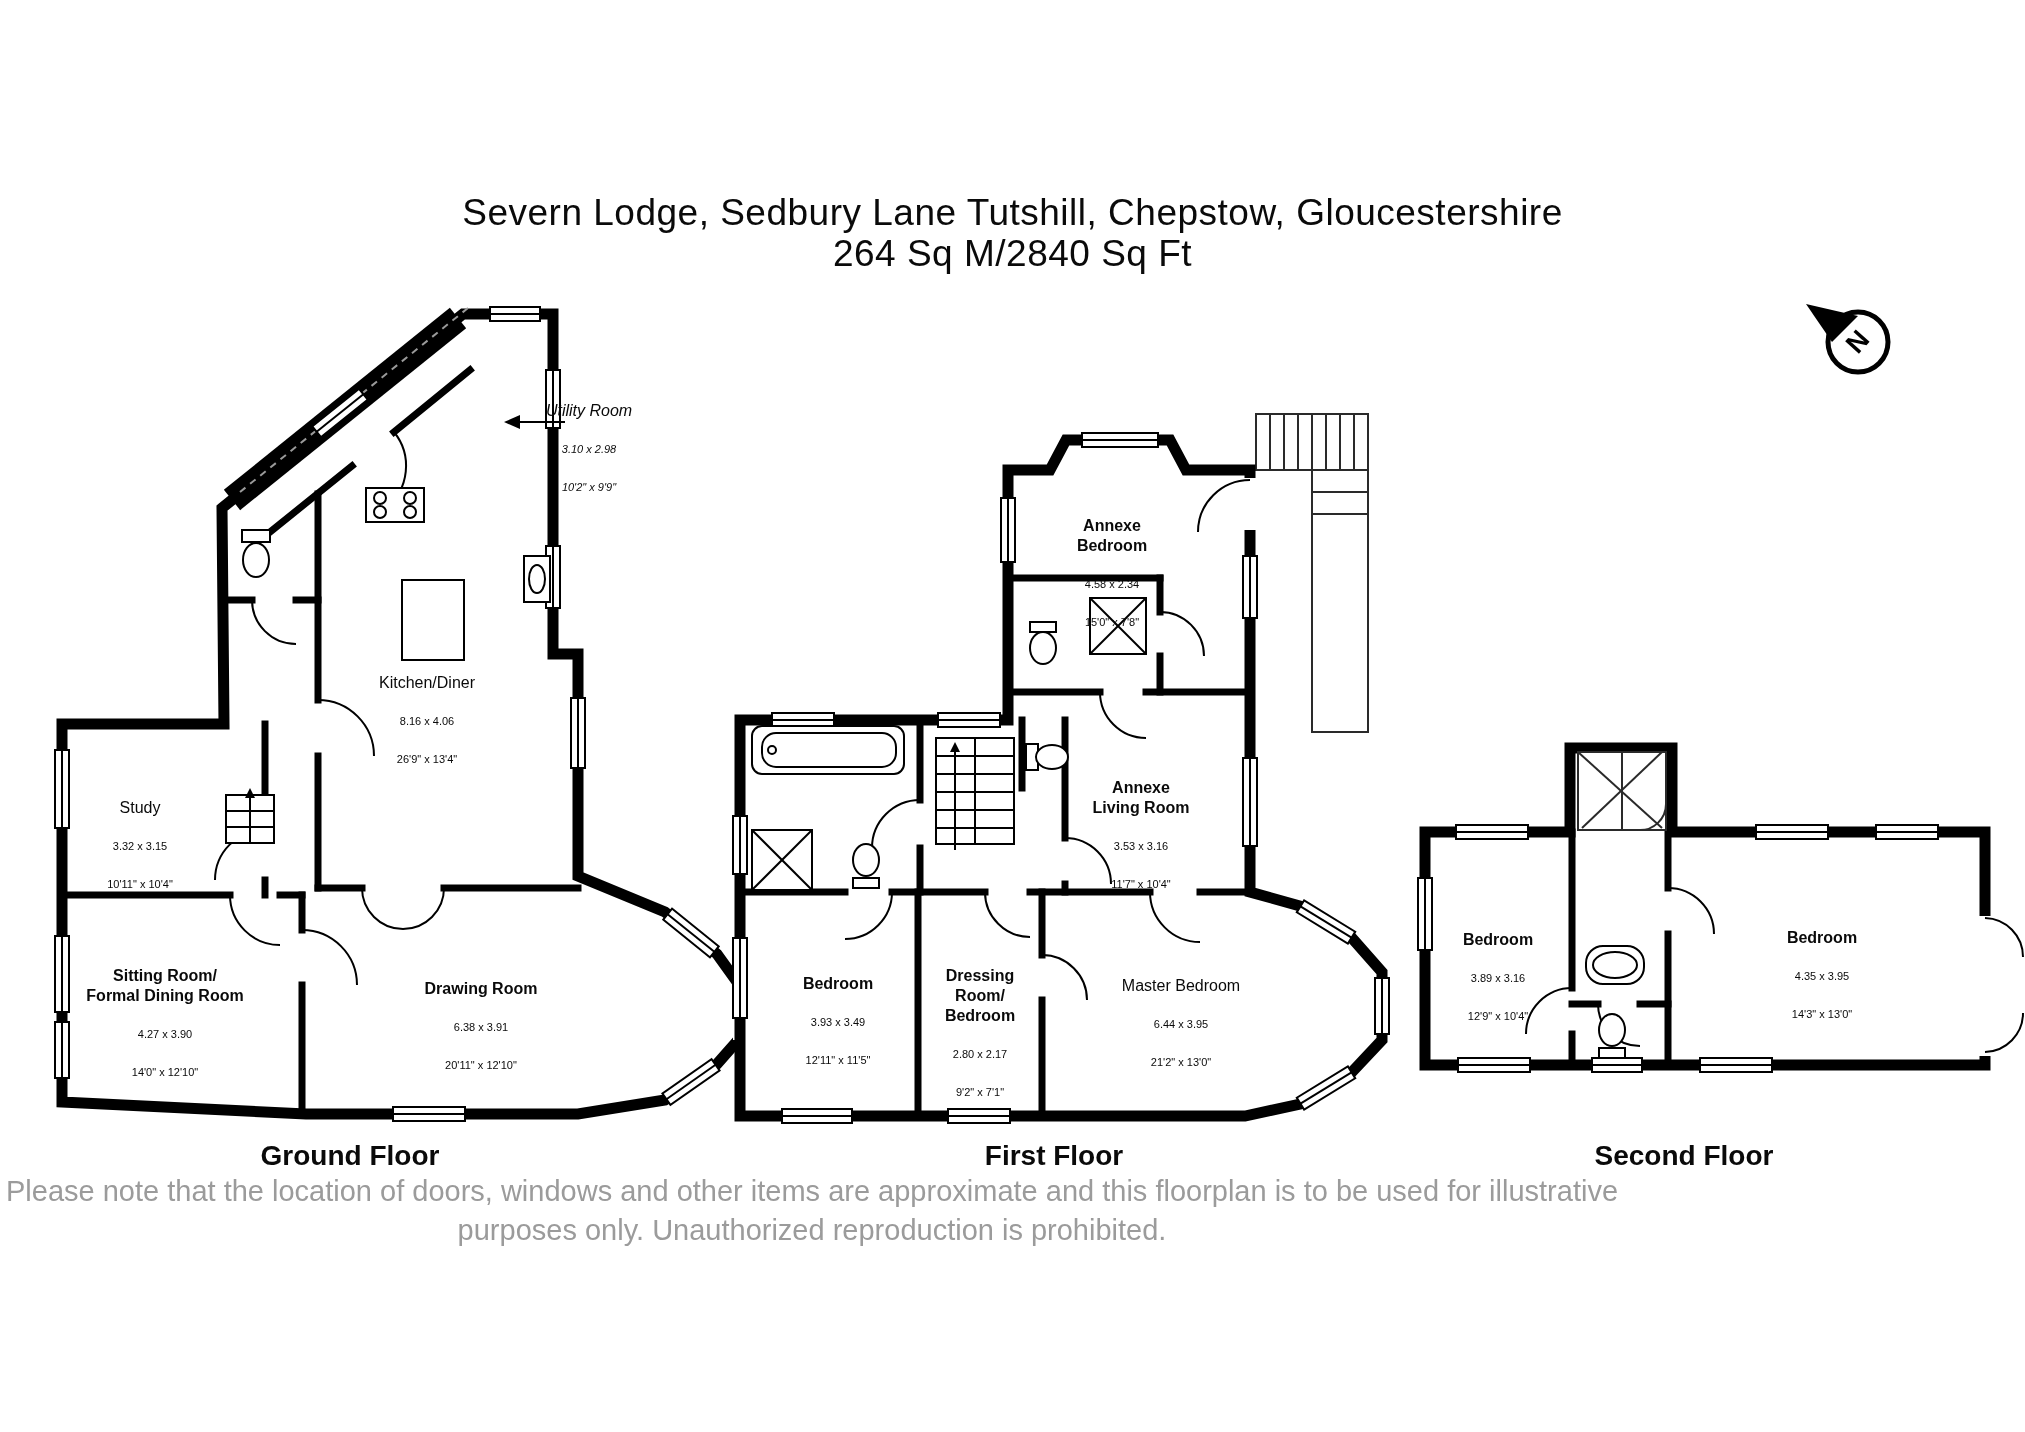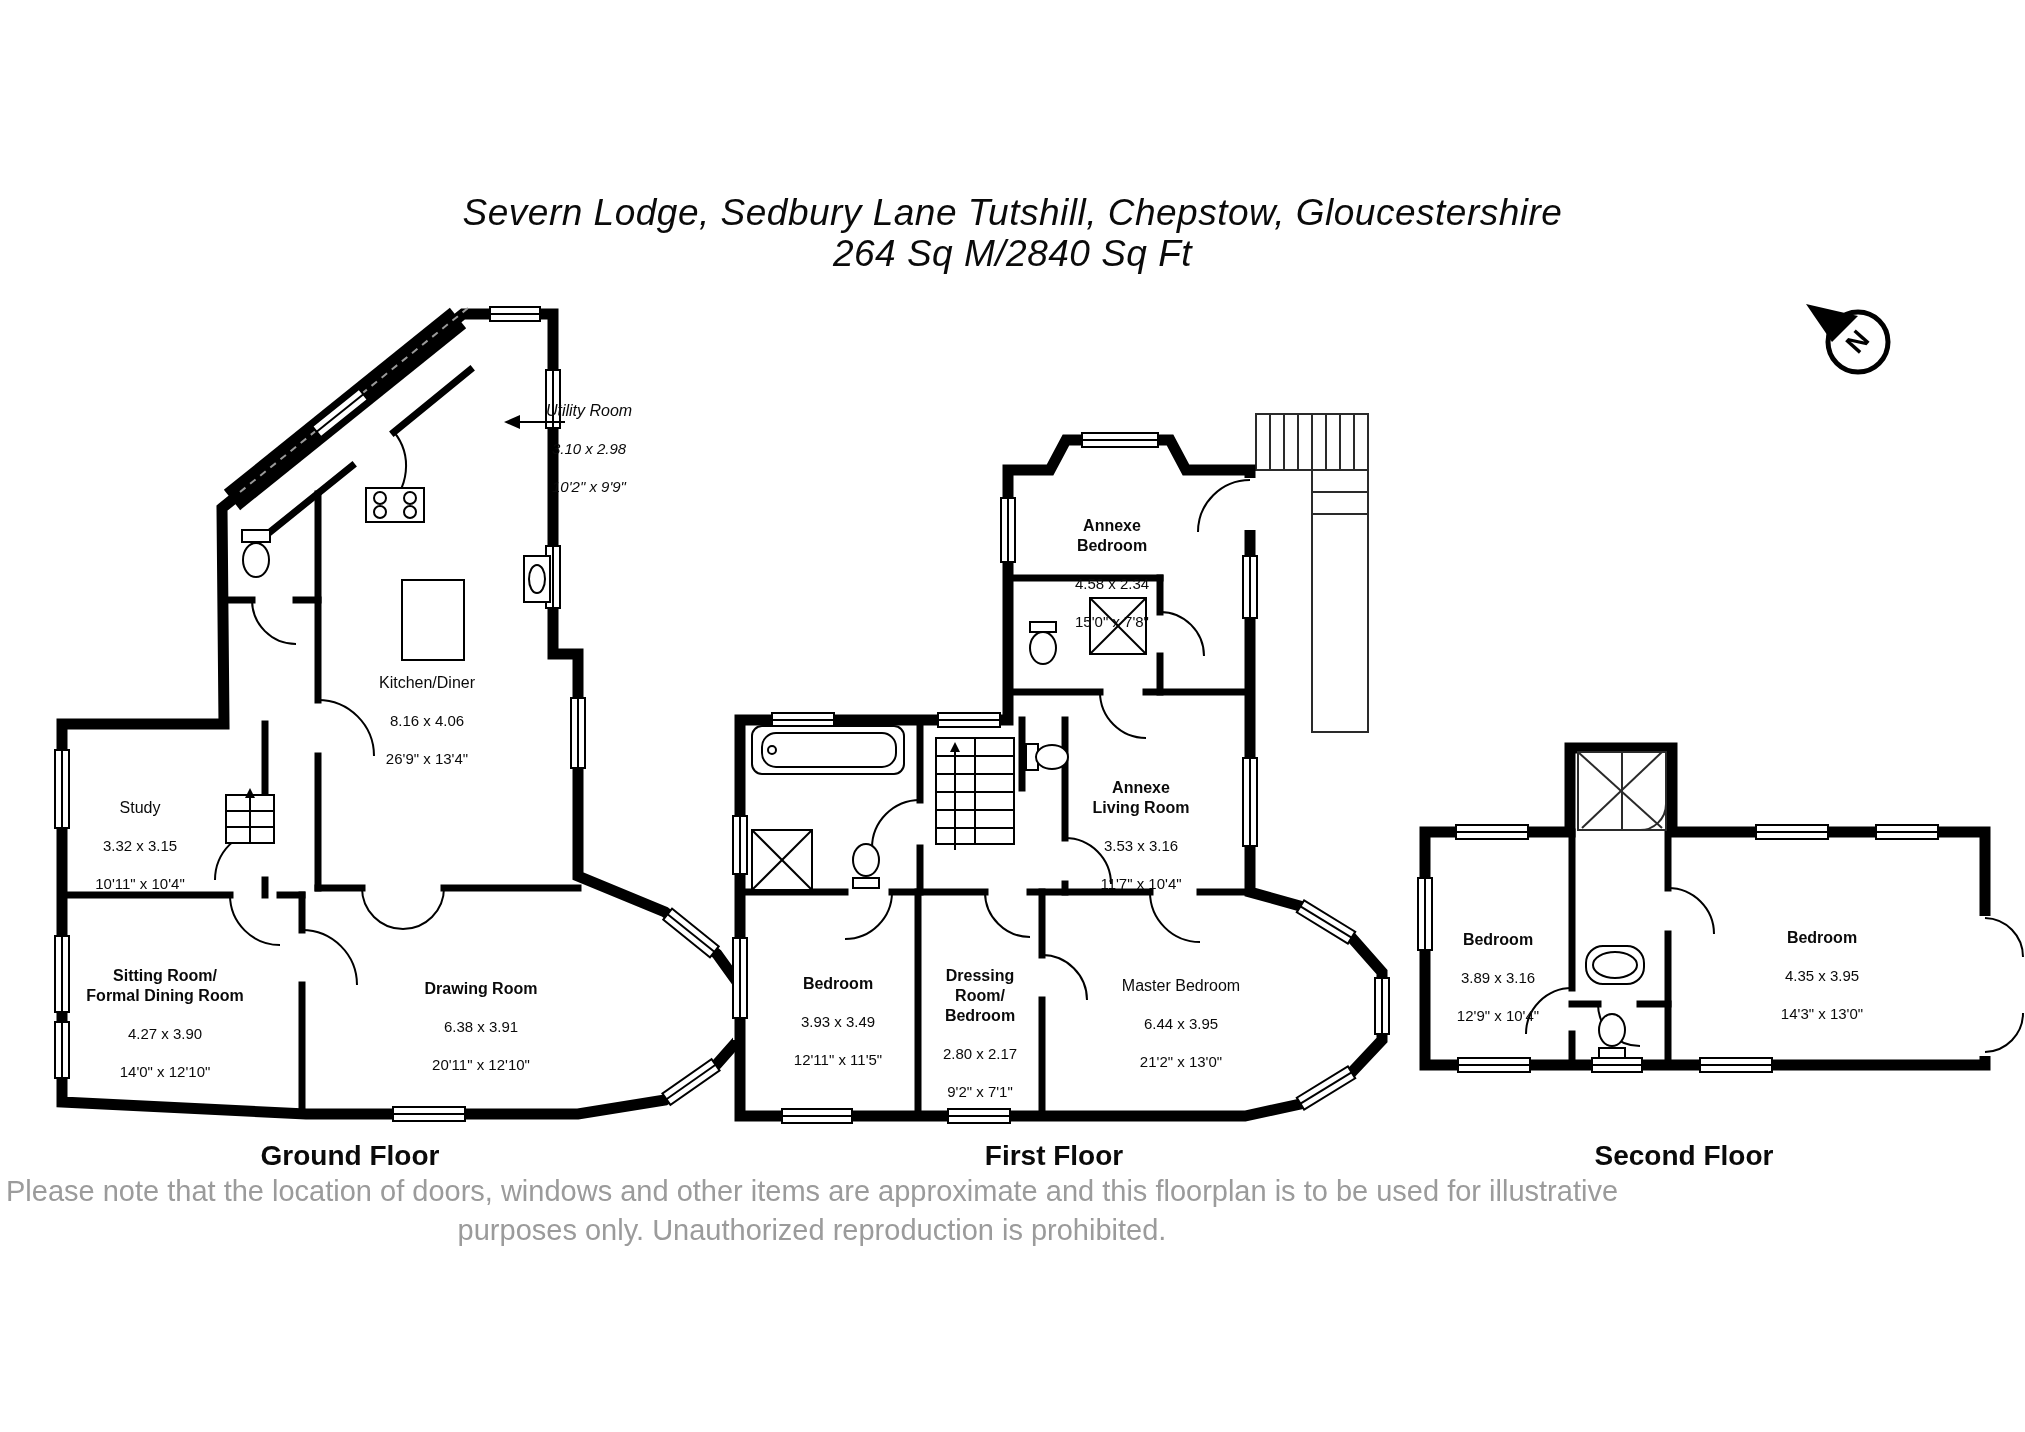--- a/index.html
+++ b/index.html
@@ -11,25 +11,25 @@
   .thick{stroke:#000;stroke-width:26;fill:none;stroke-linecap:butt;}
   .thin{stroke:#2a2a2a;stroke-width:2;fill:none;}
   .win rect{fill:#fff;stroke:#000;stroke-width:2;}
   .win line{stroke:#000;stroke-width:2;}
   .gap{fill:#fff;stroke:none;}
   .arc{stroke:#000;stroke-width:2;fill:none;}
   .fixture rect,.fixture ellipse,.fixture circle{fill:#fff;stroke:#000;stroke-width:2;}
   .fixture line{stroke:#000;stroke-width:2;}
   .dash{stroke:#9a9a9a;stroke-width:2;stroke-dasharray:7 6;fill:none;}
   .title{position:absolute;top:192px;left:0;width:2025px;text-align:center;
-         font-size:37px;line-height:41px;color:#0a0a0a;letter-spacing:.5px;font-style:italic;}
+         font-size:37px;line-height:41px;color:#0a0a0a;letter-spacing:.5px;}
   .room{position:absolute;transform:translateX(-50%);text-align:center;white-space:pre-line;}
   .rname{font-size:16px;line-height:20px;font-weight:400;}
   .room.bold .rname{font-weight:700;}
-  .rdim{font-size:15px;line-height:20px;font-weight:400;}
+  .rdim{font-size:11px;line-height:20px;font-weight:400;}
   .floor-label{position:absolute;transform:translateX(-50%);font-size:28px;font-weight:700;
                white-space:nowrap;}
   .footer{position:absolute;top:1172px;left:0;width:1624px;text-align:center;
           font-size:29px;line-height:39px;color:#9b9b9b;}
   .north-n{position:absolute;left:1858px;top:342px;transform:translate(-50%,-50%) rotate(-48deg);
            font-size:27px;font-weight:700;color:#000;}
 </style>
 </head>
 <body>
 

